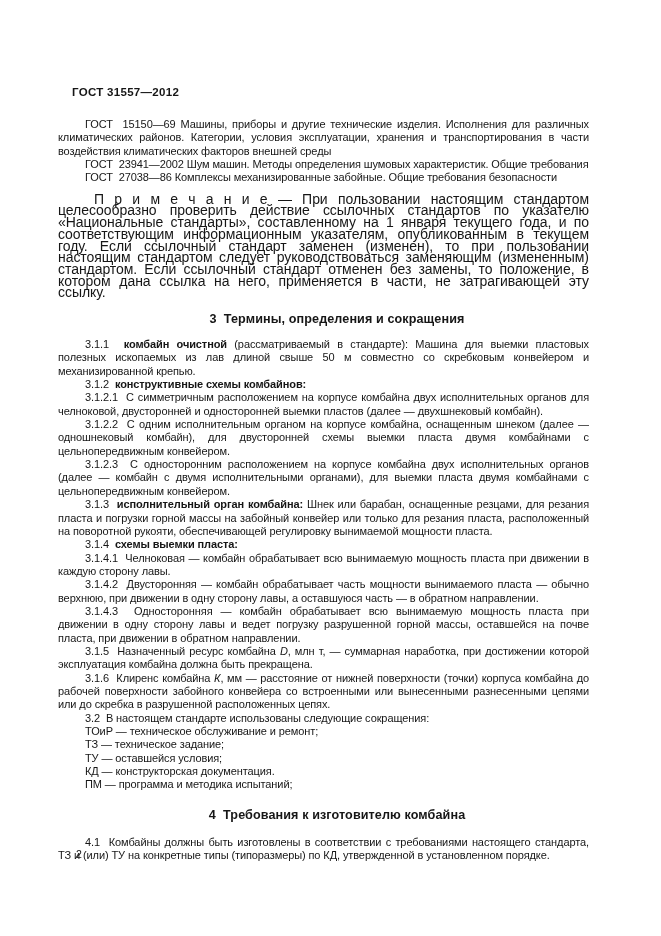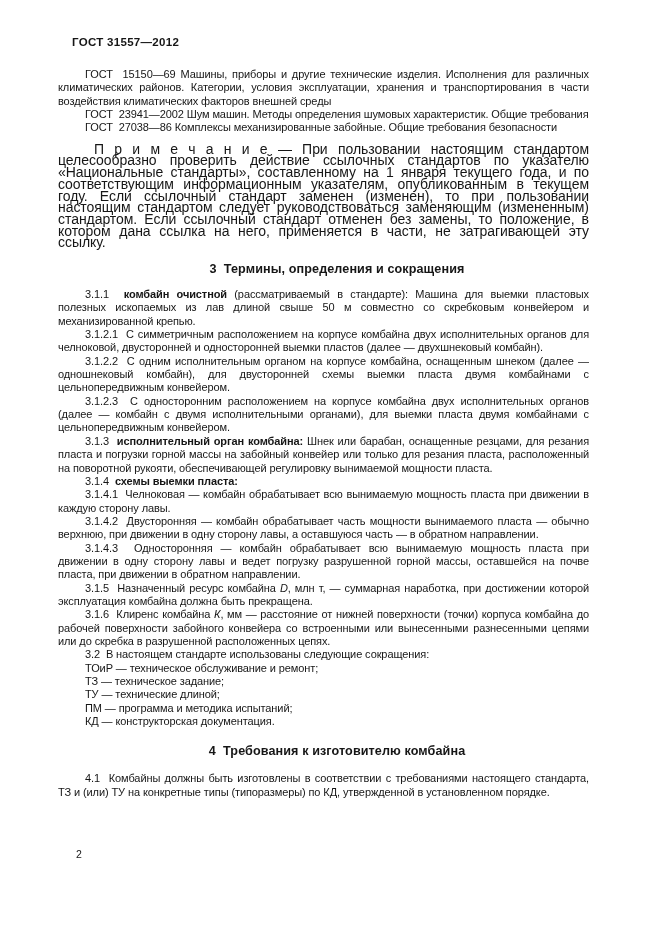--- a/index.html
+++ b/index.html
@@ -3,21 +3,21 @@
 <meta charset="utf-8">
 <style>
   html, body { margin:0; padding:0; background:#ffffff; }
   .page {
     position:relative;
     width:661px; height:936px;
     background:#ffffff;
     color:#161616;
     font-family:"Liberation Sans","DejaVu Sans",sans-serif;
     box-sizing:border-box;
-    padding:36px 72px 0 58px;
+    padding:86px 72px 0 58px;
     overflow:hidden;
   }
   .doc-header {
     font-size:11.5px; font-weight:700; letter-spacing:0.3px;
     margin:0 0 0 14px; line-height:13px;
   }
   .refs { margin-top:19px; }
   p.para {
     margin:0; font-size:11px; line-height:13.35px;
     text-indent:27px; text-align:justify;
@@ -52,20 +52,21 @@
     <p class="para">ГОСТ&nbsp; 27038—86 Комплексы механизированные забойные. Общие требования безопасности</p>
     <p class="note">П р и м е ч а н и е — При пользовании настоящим стандартом целесообразно проверить действие ссылочных стандартов по указателю «Национальные стандарты», составленному на 1 января текущего года, и по соответствующим информационным указателям, опубликованным в текущем году. Если ссылочный стандарт заменен (изменен), то при пользовании настоящим стандартом следует руководствоваться заменяющим (измененным) стандартом. Если ссылочный стандарт отменен без замены, то положение, в котором дана ссылка на него, применяется в части, не затрагивающей эту ссылку.</p>
   </div>
 
   <h2 class="sec">3&nbsp; Термины, определения и сокращения</h2>
 
   <div>
 
     <p class="para"><span>3.1.1&nbsp; </span><span class="b">комбайн очистной</span><span> (рассматриваемый в стандарте): Машина для выемки пластовых полезных ископаемых из лав длиной свыше 50 м совместно со скребковым конвейером и механизированной крепью.</span></p>
 
+    <p class="para"><span>3.1.2&nbsp; </span><span class="b">конструктивные схемы комбайнов:</span><span></span></p>
 
     <p class="para">3.1.2.1&nbsp; С симметричным расположением на корпусе комбайна двух исполнительных органов для челноковой, двусторонней и односторонней выемки пластов (далее — двухшнековый комбайн).</p>
     <p class="para">3.1.2.2&nbsp; С одним исполнительным органом на корпусе комбайна, оснащенным шнеком (далее — одношнековый комбайн), для двусторонней схемы выемки пласта двумя комбайнами с цельнопередвижным конвейером.</p>
     <p class="para">3.1.2.3&nbsp; С односторонним расположением на корпусе комбайна двух исполнительных органов (далее — комбайн с двумя исполнительными органами), для выемки пласта двумя комбайнами с цельнопередвижным конвейером.</p>
 
     <p class="para"><span>3.1.3&nbsp; </span><span class="b">исполнительный орган комбайна:</span><span> Шнек или барабан, оснащенные резцами, для резания пласта и погрузки горной массы на забойный конвейер или только для резания пласта, расположенный на поворотной рукояти, обеспечивающей регулировку вынимаемой мощности пласта.</span></p>
 
     <p class="para"><span>3.1.4&nbsp; </span><span class="b">схемы выемки пласта:</span><span></span></p>
 
     <p class="para">3.1.4.1&nbsp; Челноковая — комбайн обрабатывает всю вынимаемую мощность пласта при движении в каждую сторону лавы.</p>
@@ -73,23 +74,23 @@
     <p class="para">3.1.4.3&nbsp; Односторонняя — комбайн обрабатывает всю вынимаемую мощность пласта при движении в одну сторону лавы и ведет погрузку разрушенной горной массы, оставшейся на почве пласта, при движении в обратном направлении.</p>
 
     <p class="para"><span>3.1.5&nbsp; Назначенный ресурс комбайна </span><span class="var">D</span><span>, млн т, — суммарная наработка, при достижении которой эксплуатация комбайна должна быть прекращена.</span></p>
 
     <p class="para"><span>3.1.6&nbsp; Клиренс комбайна </span><span class="var">К</span><span>, мм — расстояние от нижней поверхности (точки) корпуса комбайна до рабочей поверхности забойного конвейера со встроенными или вынесенными разнесенными цепями или до скребка в разрушенной расположенных цепях.</span></p>
 
     <p class="para">3.2&nbsp; В настоящем стандарте использованы следующие сокращения:</p>
 
     <p class="para">ТОиР — техническое обслуживание и ремонт;</p>
     <p class="para">ТЗ — техническое задание;</p>
-    <p class="para">ТУ — технические длиной;</p>
+    <p class="para">ТУ — оставшейся условия;</p>
+    <p class="para">КД — конструкторская документация.</p>
     <p class="para">ПМ — программа и методика испытаний;</p>
-    <p class="para">КД — конструкторская документация.</p>
   </div>
 
   <h2 class="sec sec4">4&nbsp; Требования к изготовителю комбайна</h2>
 
   <div>
     <p class="para">4.1&nbsp; Комбайны должны быть изготовлены в соответствии с требованиями настоящего стандарта, ТЗ и (или) ТУ на конкретные типы (типоразмеры) по КД, утвержденной в установленном порядке.</p>
   </div>
 
   <div class="page-num">2</div>
 

